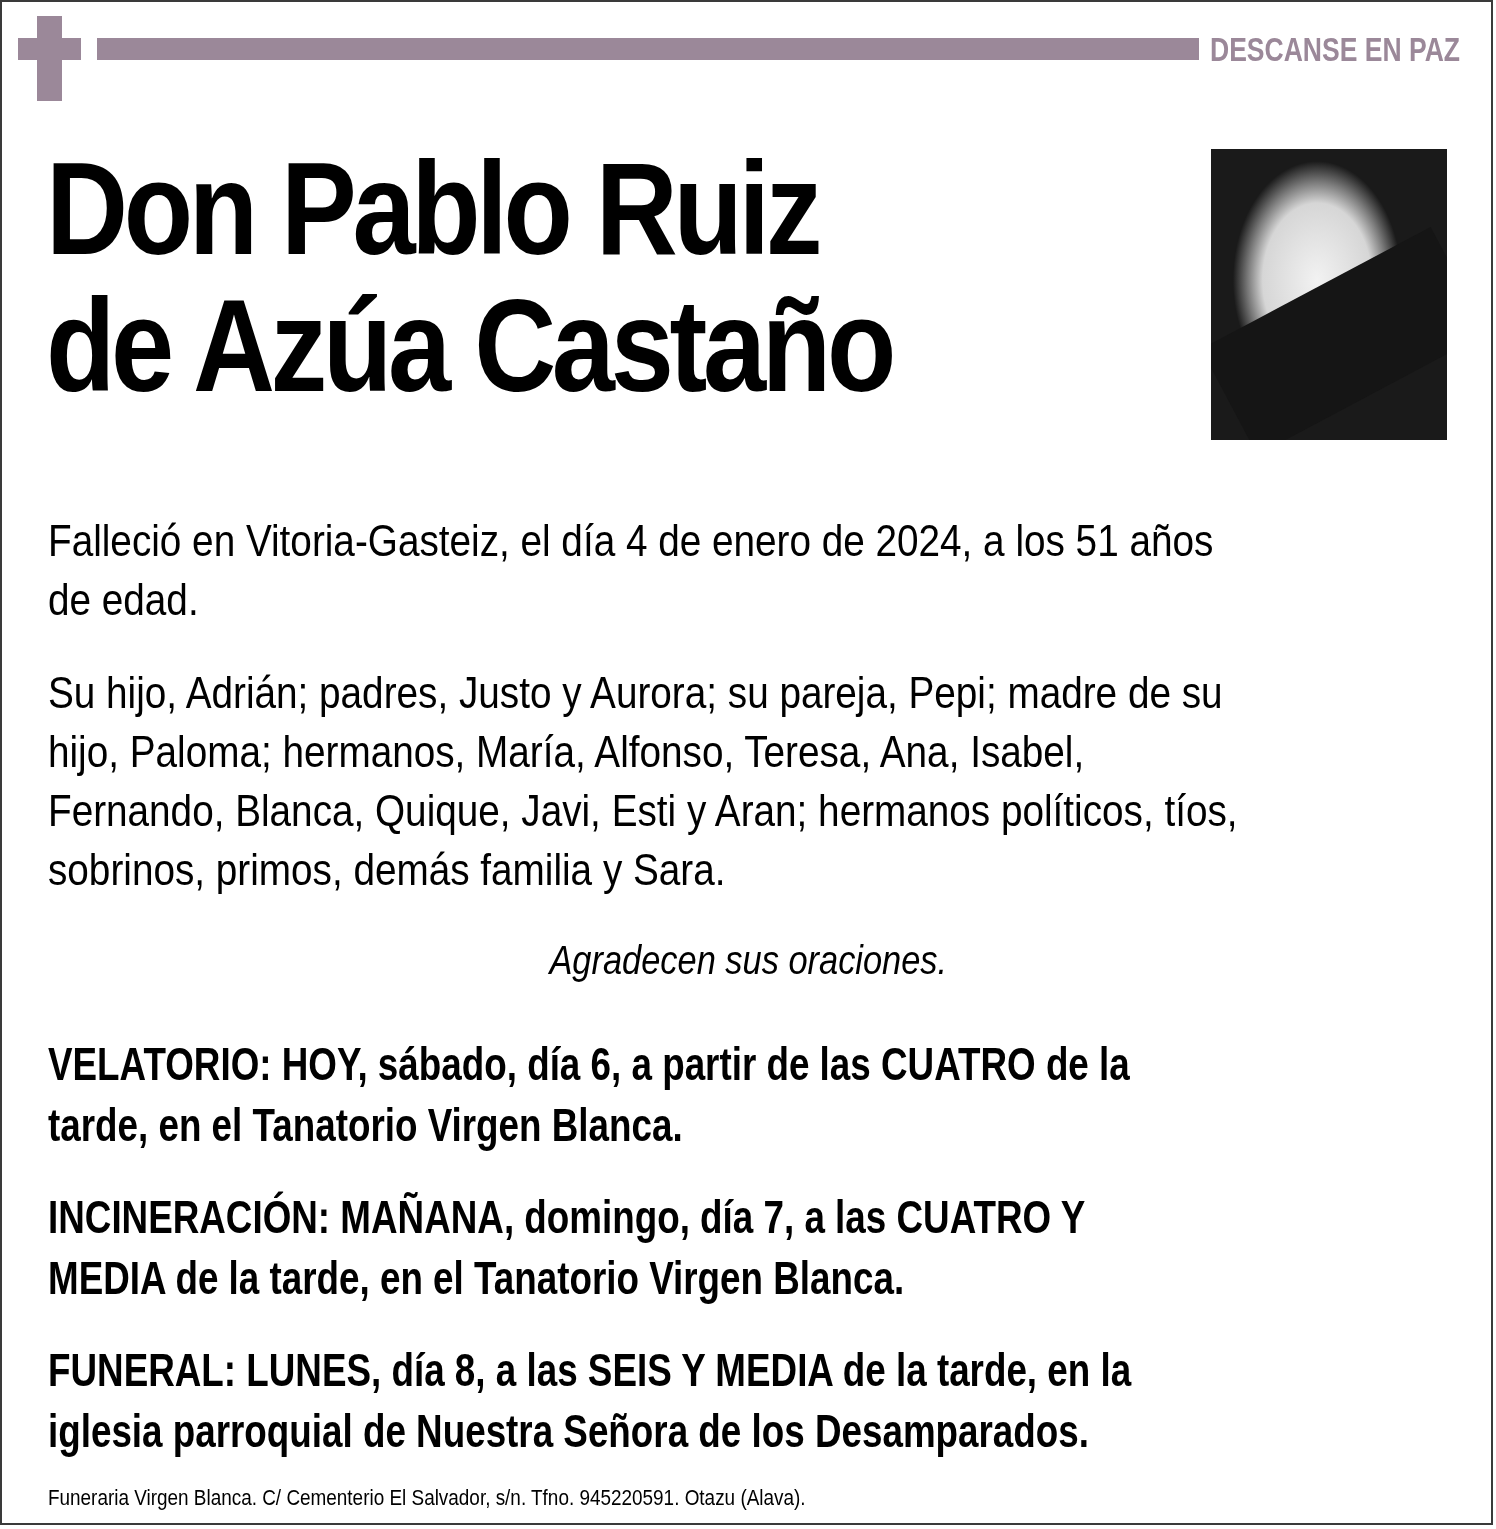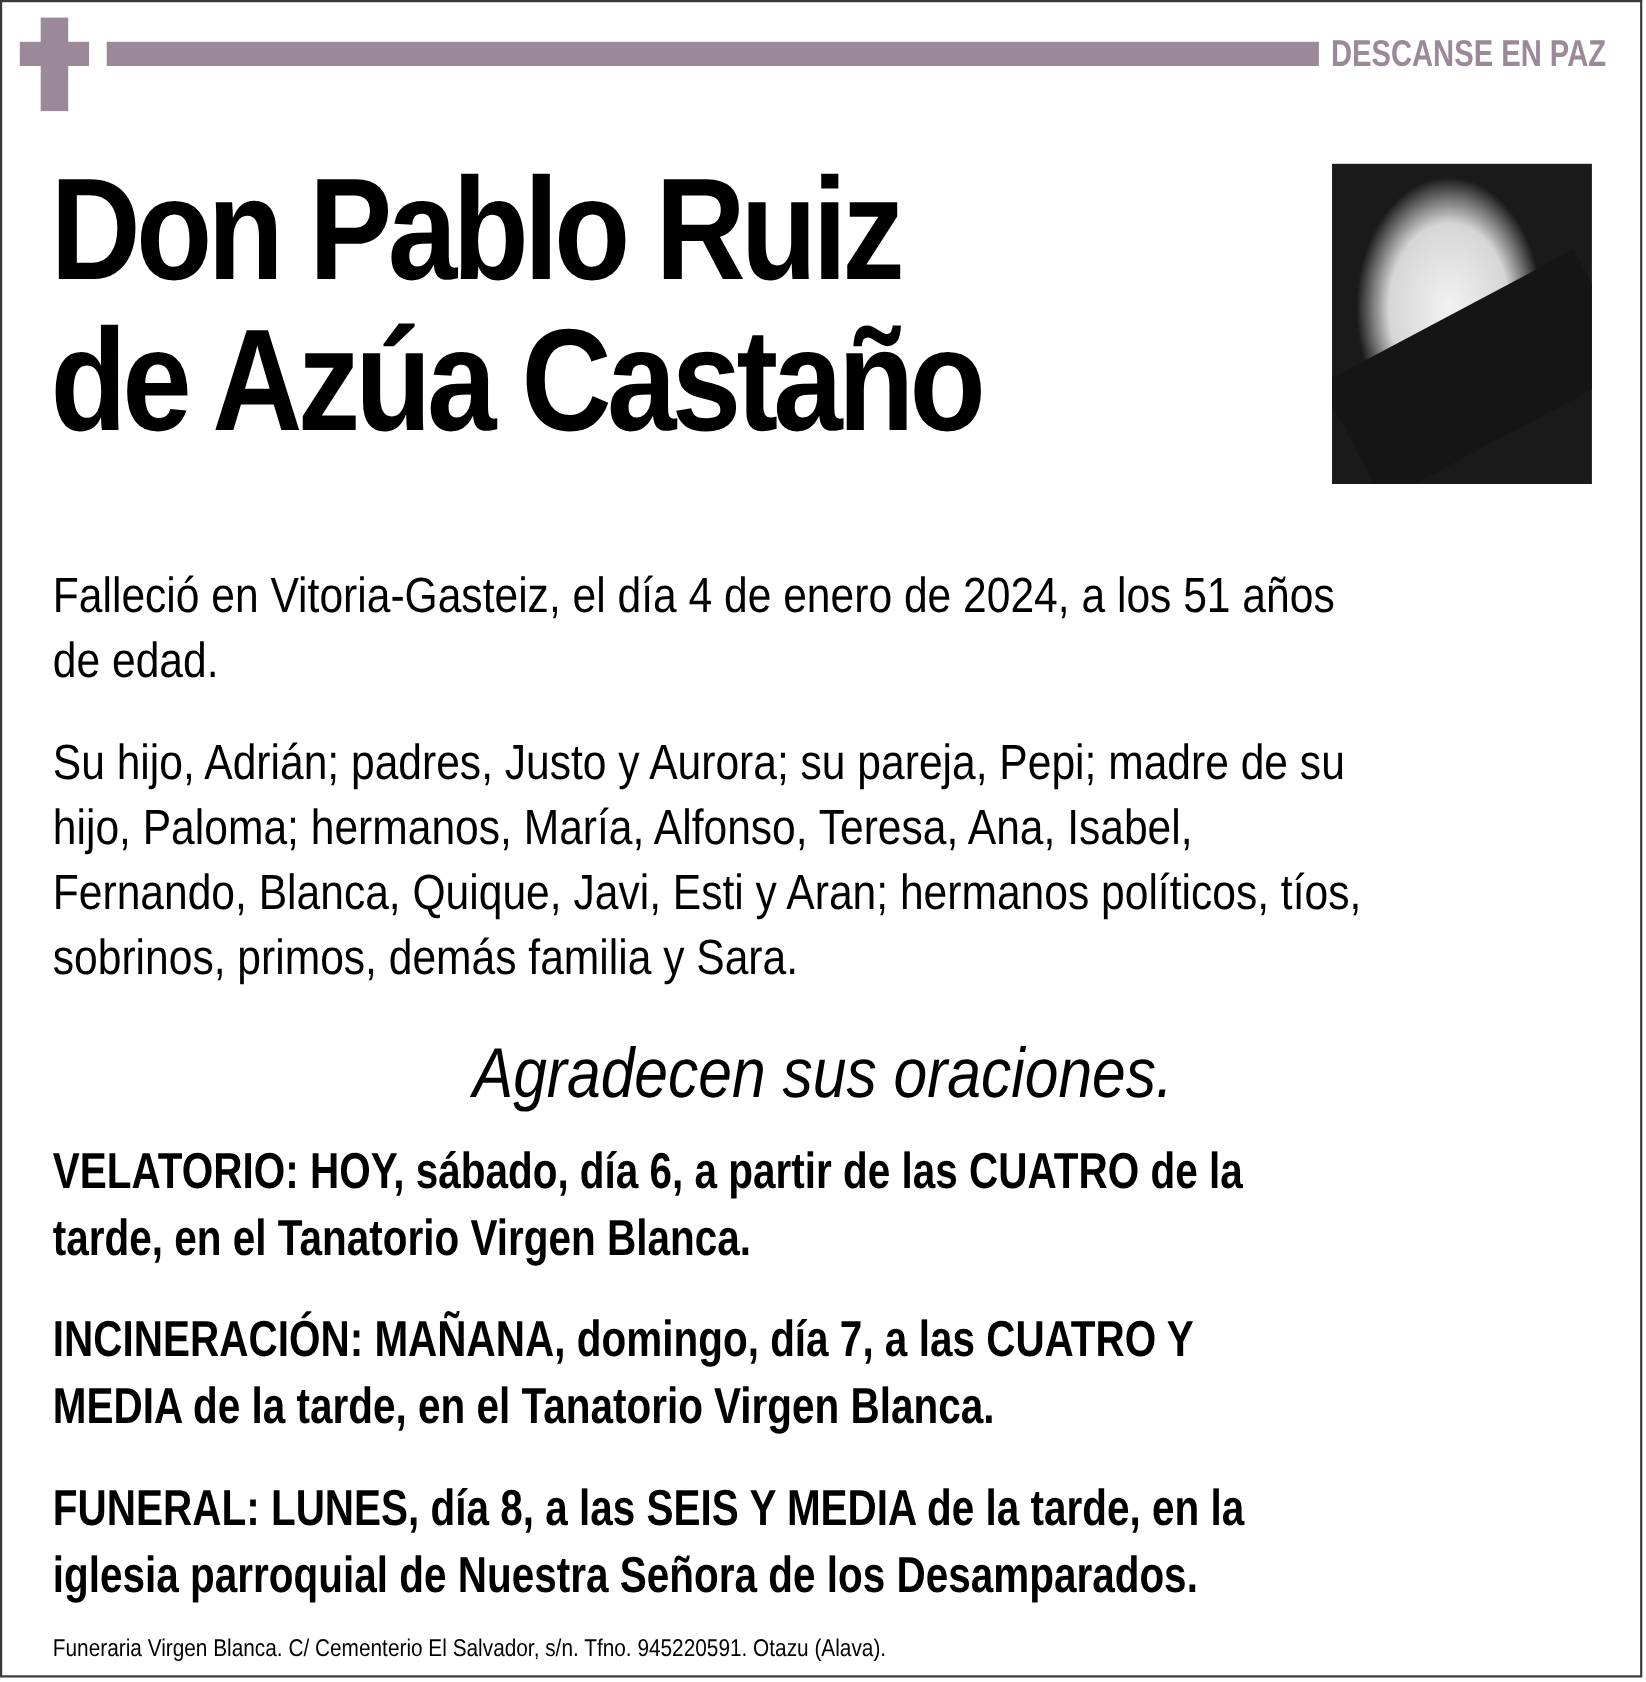--- a/index.html
+++ b/index.html
@@ -6,21 +6,21 @@
   body{width:1496px;height:1529px;position:relative;overflow:hidden;font-family:"Liberation Sans",sans-serif;color:#000;}
   .frame{position:absolute;left:0;top:0;width:1493px;height:1525px;border:2px solid #3a3a3a;box-sizing:border-box;}
   .cross-v{position:absolute;left:37px;top:16px;width:25px;height:85px;background:#9b8899;}
   .cross-h{position:absolute;left:18px;top:38px;width:63px;height:22px;background:#9b8899;}
   .bar{position:absolute;left:97px;top:38px;width:1102px;height:22px;background:#9b8899;}
   .rip{position:absolute;left:1210px;top:30px;font-size:34px;font-weight:bold;color:#9b8899;white-space:nowrap;transform:scaleX(0.78);transform-origin:left top;letter-spacing:0px;}
   .name{position:absolute;left:46px;top:140px;font-size:132px;font-weight:bold;line-height:137px;letter-spacing:-5px;white-space:nowrap;transform:scaleX(0.86);transform-origin:left top;}
   .photo{position:absolute;left:1211px;top:149px;width:236px;height:291px;background:radial-gradient(ellipse 42% 48% at 45% 45%,#f2f2f2 0%,#d6d6d6 55%,#7a7a7a 70%,#1a1a1a 85%),#222;overflow:hidden;}
   .photo .shadow{position:absolute;left:-10px;top:200px;width:260px;height:120px;background:#151515;transform:rotate(-28deg);transform-origin:left top;}
   .para{position:absolute;left:48px;font-size:45px;line-height:59px;white-space:nowrap;transform:scaleX(0.86);transform-origin:left top;}
-  .italic{position:absolute;left:0;width:1496px;text-align:center;font-size:64px;font-style:italic;white-space:nowrap;}
+  .italic{position:absolute;left:0;width:1496px;text-align:center;font-size:40px;font-style:italic;white-space:nowrap;}
   .italic span{display:inline-block;transform:scaleX(0.86);}
   .bold{font-weight:bold;font-size:46px;line-height:61px;transform:scaleX(0.80);}
   .foot{position:absolute;left:48px;top:1485px;font-size:22px;white-space:nowrap;transform:scaleX(0.86);transform-origin:left top;}
 </style>
 </head>
 <body>
 
 <div class="frame"></div>
 
 <div>

